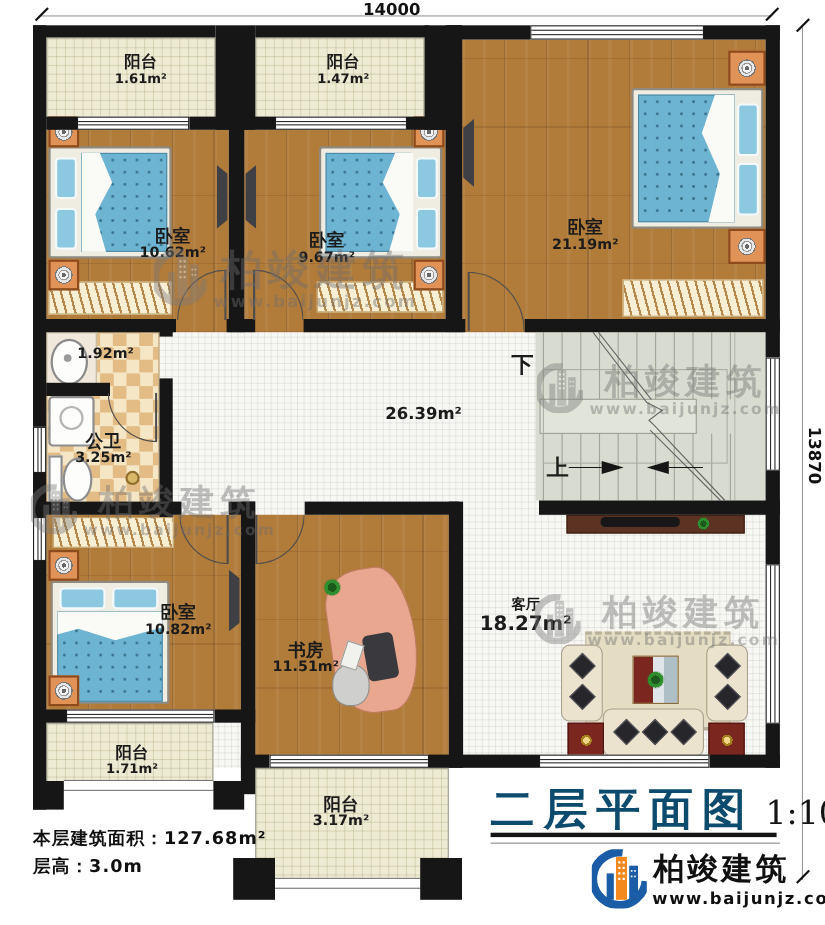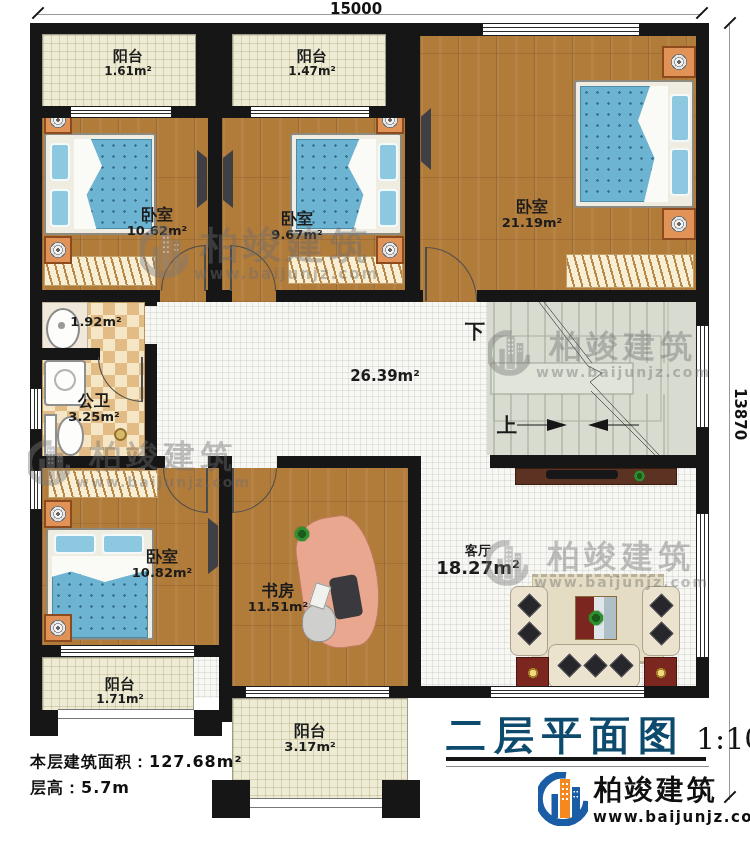--- a/index.html
+++ b/index.html
@@ -354,28 +354,28 @@
       </svg>
     <div class="t">
       <span class="wnm" style="font-size:32px;">柏竣建筑</span>
       <span class="wurl" style="font-size:14px;">www.baijunjz.com</span>
     </div>
   </div>
 
   <div class="abs dimline" style="left:36px;top:14px;width:666px;height:1px;"></div>
   <div class="abs tick" style="left:30px;top:12px;"></div>
   <div class="abs tick" style="left:694px;top:12px;"></div>
-  <div class="abs dimtxt" style="left:330px;top:0px;">15000</div>
+  <div class="abs dimtxt" style="left:330px;top:0px;">14000</div>
   <div class="abs dimline" style="left:729px;top:24px;width:1px;height:776px;"></div>
   <div class="abs tick" style="left:722px;top:22px;"></div>
   <div class="abs tick" style="left:722px;top:796px;"></div>
   <div class="abs dimtxt" style="left:731px;top:388px;writing-mode:vertical-rl;">13870</div>
 
   <div class="abs info" style="left:30px;top:752px;">本层建筑面积：127.68m²</div>
-  <div class="abs info" style="left:30px;top:778px;">层高：5.7m</div>
+  <div class="abs info" style="left:30px;top:778px;">层高：3.0m</div>
 
   <div class="abs titlebar" style="left:446px;top:708px;">
     <span class="title-main">二层平面图</span><span class="title-scale">1:100</span>
   </div>
   <div class="abs uline1" style="left:446px;top:757px;width:260px;height:4px;"></div>
   <div class="abs uline2" style="left:446px;top:766px;width:263px;height:1px;"></div>
 
   <svg class="abs" style="left:538px;top:772px;z-index:60;" width="50" height="54" viewBox="0 0 100 108">
     <path d="M56,6 A48,48 0 1 0 98,58" fill="none" stroke="#1a5ca5" stroke-width="15"></path>
     <rect x="44" y="14" width="20" height="78" fill="#f5891d"></rect>

